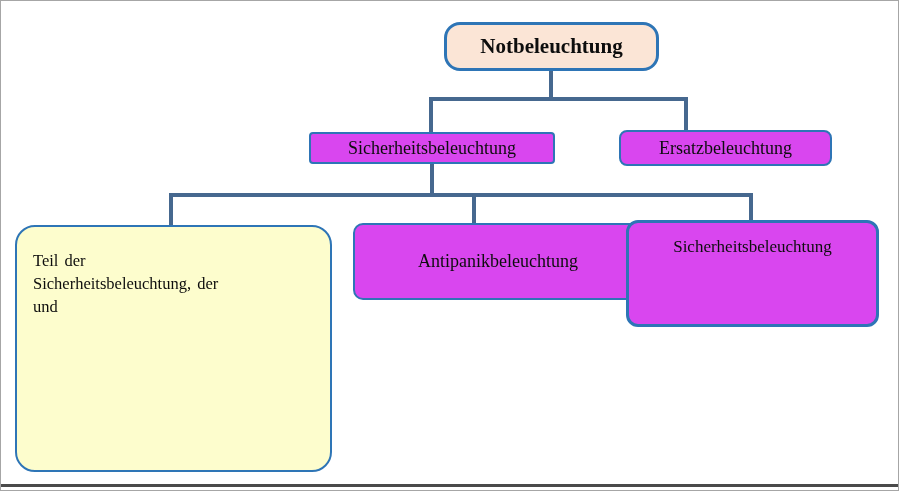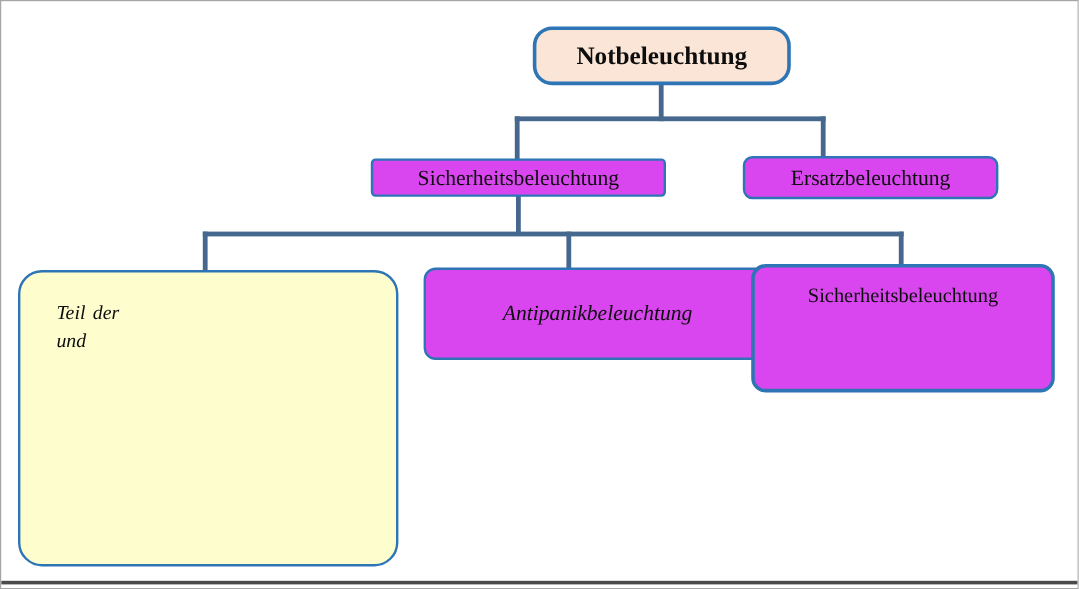--- a/index.html
+++ b/index.html
@@ -48,24 +48,24 @@
   }
   #note-box{
     left:14px;top:224px;width:317px;height:247px;
     border-width:2.5px;border-radius:20px;
     background:var(--note-fill);
     display:block;text-align:left;
     padding:22px 12px 0 16px;
     font-size:16.5px;line-height:23px;
     word-spacing:2px;
   }
-  #note-box .para{margin:0 0 14px 14px;font-style:italic;}
+  #note-box .para{margin:0 0 14px 0;}
   #antipanic-box{
     left:352px;top:222px;width:290px;height:77px;
-    border-width:2.5px;border-radius:10px;font-size:18px;font-style:italic;
+    border-width:2.5px;border-radius:10px;font-size:18px;
   }
   #workplace-box{
     left:625px;top:219px;width:253px;height:107px;
     border-width:3px;border-radius:12px;
     display:block;padding-top:12px;
     font-size:17px;line-height:24px;word-spacing:2px;
   }
   
   #stem-title      {left:548px;top:69px; width:4px; height:31px;}
   #hline-level2    {left:428px;top:96px; width:259px;height:4px;}
@@ -103,20 +103,21 @@
   <div class="node" id="safety-box">
     <span>Sicherheitsbeleuchtung</span>
   </div>
   <div class="node" id="replacement-box">
     <span>Ersatzbeleuchtung</span>
   </div>
 
   <div class="node" id="note-box">
     <div class="para">
       <div>Teil der</div>
+      <div>Sicherheitsbeleuchtung, der</div>
       <div>und</div>
     </div>
   </div>
 
   <div class="node" id="antipanic-box">
     <span>Antipanikbeleuchtung</span>
   </div>
 
   <div class="node" id="workplace-box">
     <div>Sicherheitsbeleuchtung</div>

